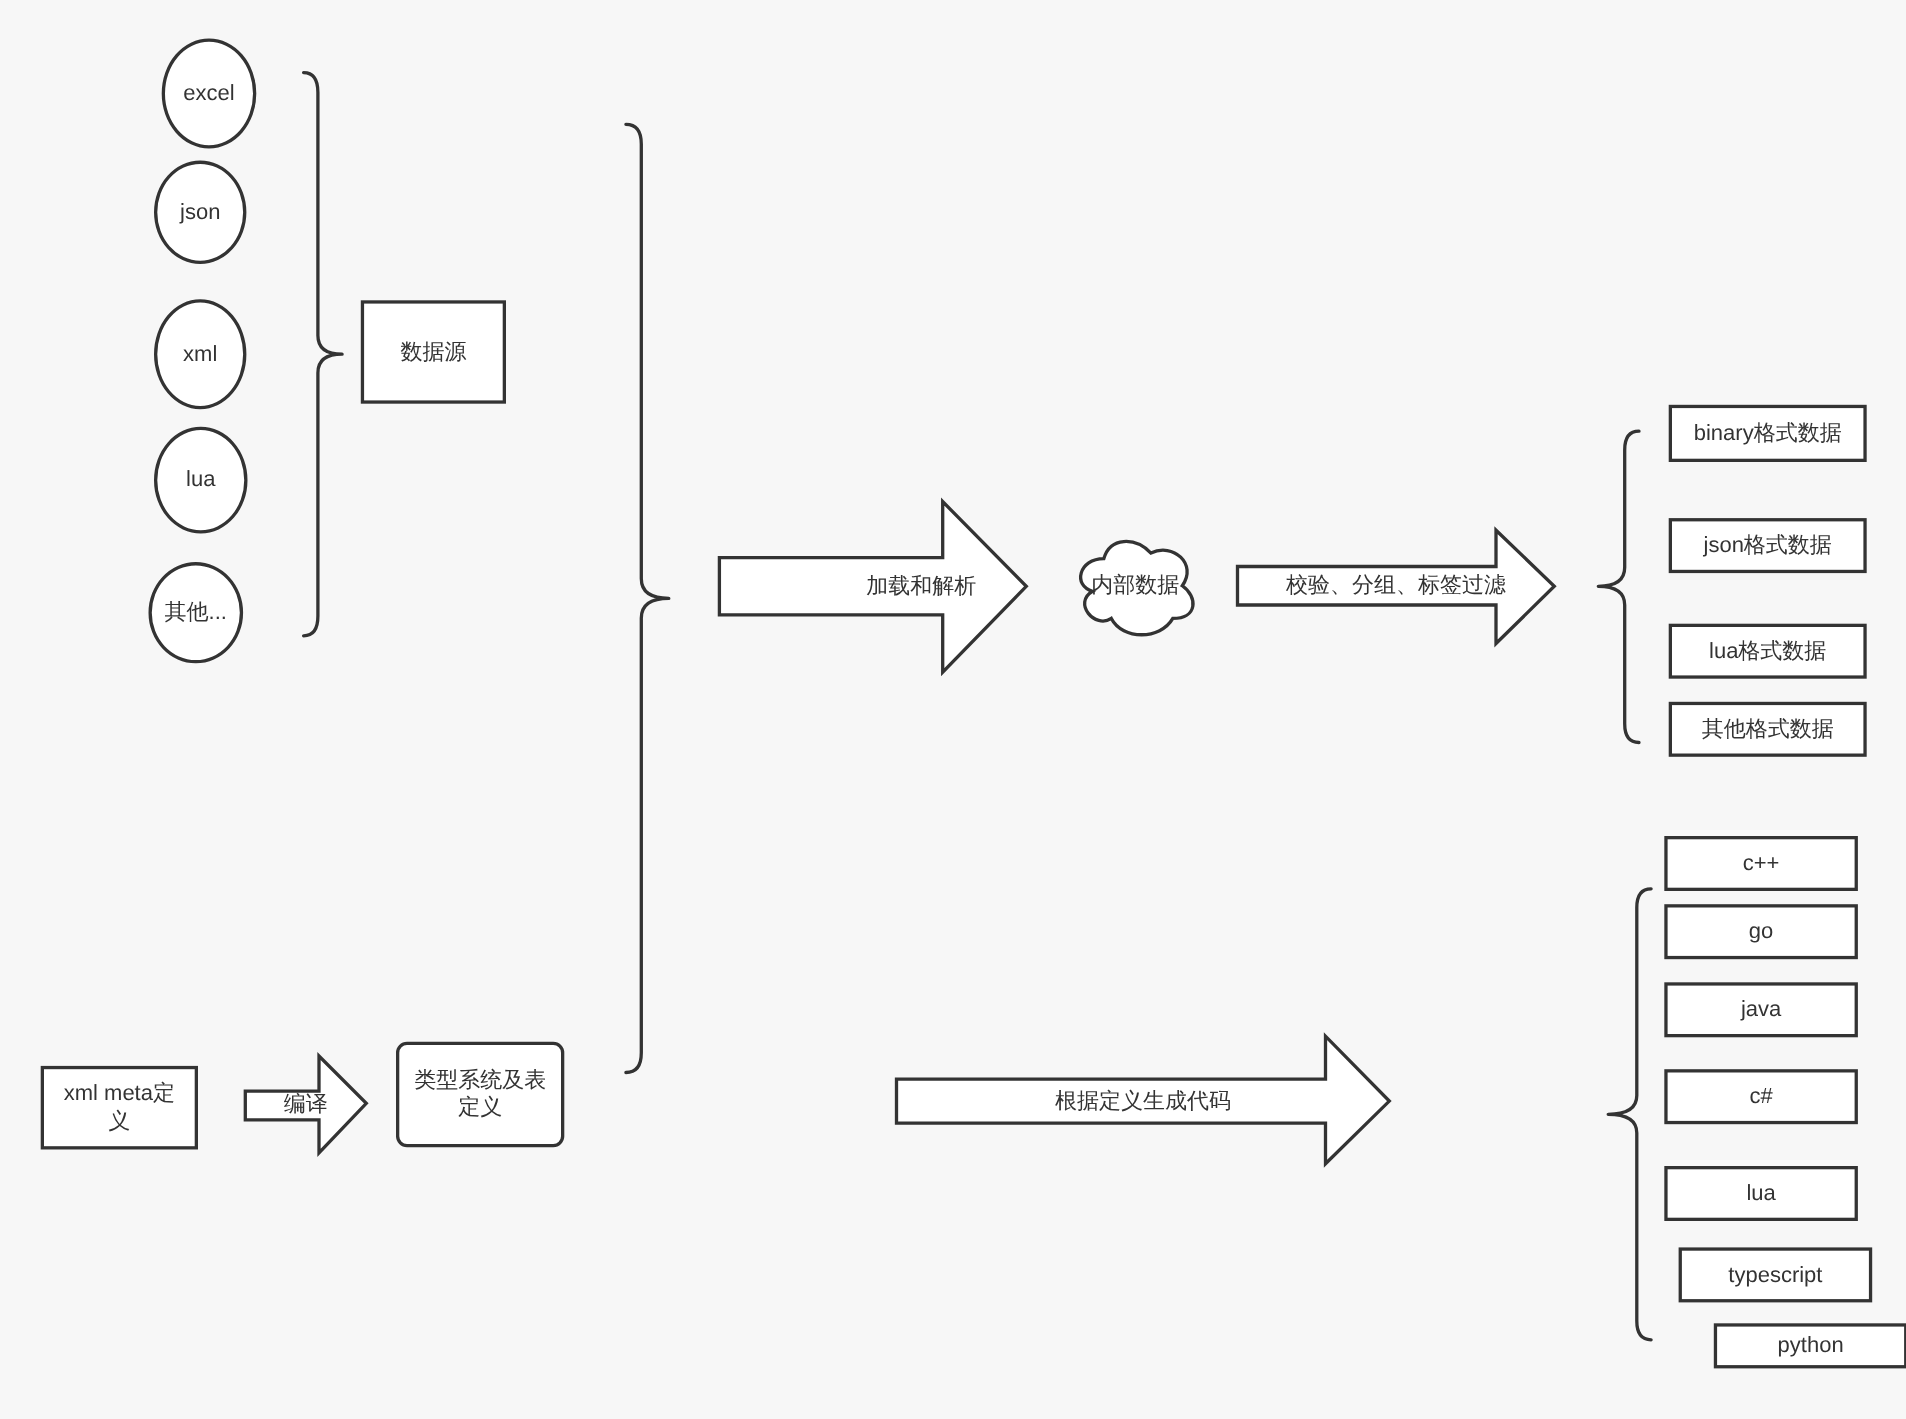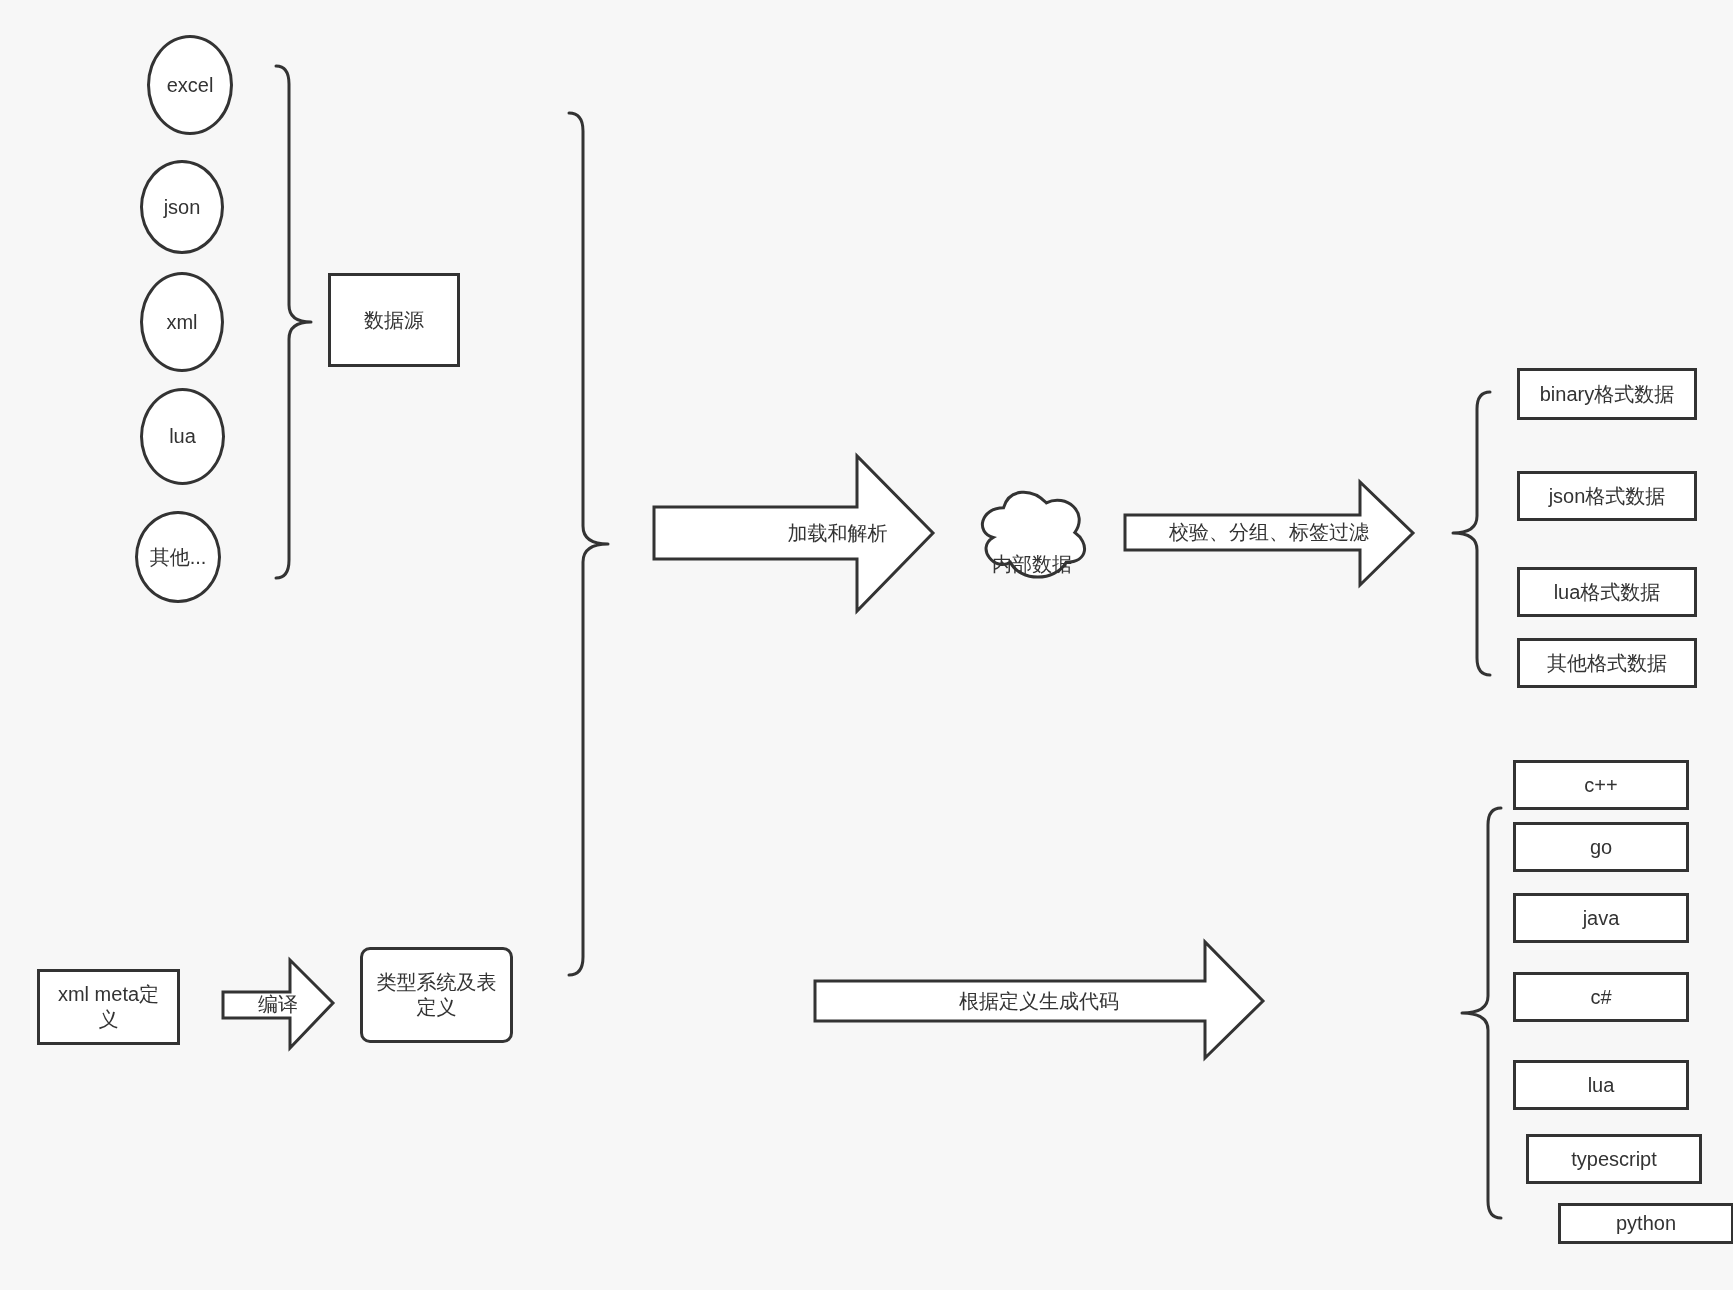--- a/index.html
+++ b/index.html
@@ -89,21 +89,21 @@
              C 975,548.3 995.5,572.1 1010.3,562.2
              C 1020.6,582 1054.8,582 1066.2,562.2
              C 1089,562.2 1089,542.4 1074.8,532.5
              C 1089,512.7 1066.2,492.9 1046.3,502.8
              C 1032,488 1009.2,488 1003.5,507.8 Z"></path>
   </svg>
 
   <div class="node ellipse" style="left:147px; top:35px;  width:86px; height:100px;">
     <span>excel</span>
   </div>
-  <div class="node ellipse" style="left:140px; top:160px; width:84px; height:94px;">
+  <div class="node ellipse" style="left:140px; top:146px; width:84px; height:94px;">
     <span>json</span>
   </div>
   <div class="node ellipse" style="left:140px; top:272px; width:84px; height:100px;">
     <span>xml</span>
   </div>
   <div class="node ellipse" style="left:140px; top:388px; width:85px; height:97px;">
     <span>lua</span>
   </div>
   <div class="node ellipse" style="left:135px; top:511px; width:86px; height:92px;">
     <span>其他...</span>
@@ -119,21 +119,21 @@
 
   <div class="node rounded" style="left:360px; top:947px; width:153px; height:96px;">
     <span class="wrap-126">类型系统及表定义</span>
   </div>
 
   <div class="label" style="left:223px; top:990px; width:110px; height:28px;">编译</div>
   <div class="label" style="left:654px; top:507px; width:279px; height:52px;padding-left:44px;">加载和解析</div>
   <div class="label" style="left:1125px; top:514px; width:288px; height:36px;">校验、分组、标签过滤</div>
   <div class="label" style="left:815px; top:981px; width:448px; height:40px;">根据定义生成代码</div>
 
-  <div class="label" style="left:975px; top:518px; width:114px; height:28px;margin-top:32px;">内部数据</div>
+  <div class="label" style="left:975px; top:518px; width:114px; height:28px;">内部数据</div>
 
   <div class="node" style="left:1517px; top:368px; width:180px; height:52px;">
     <span>binary格式数据</span>
   </div>
   <div class="node" style="left:1517px; top:471px; width:180px; height:50px;">
     <span>json格式数据</span>
   </div>
   <div class="node" style="left:1517px; top:567px; width:180px; height:50px;">
     <span>lua格式数据</span>
   </div>

